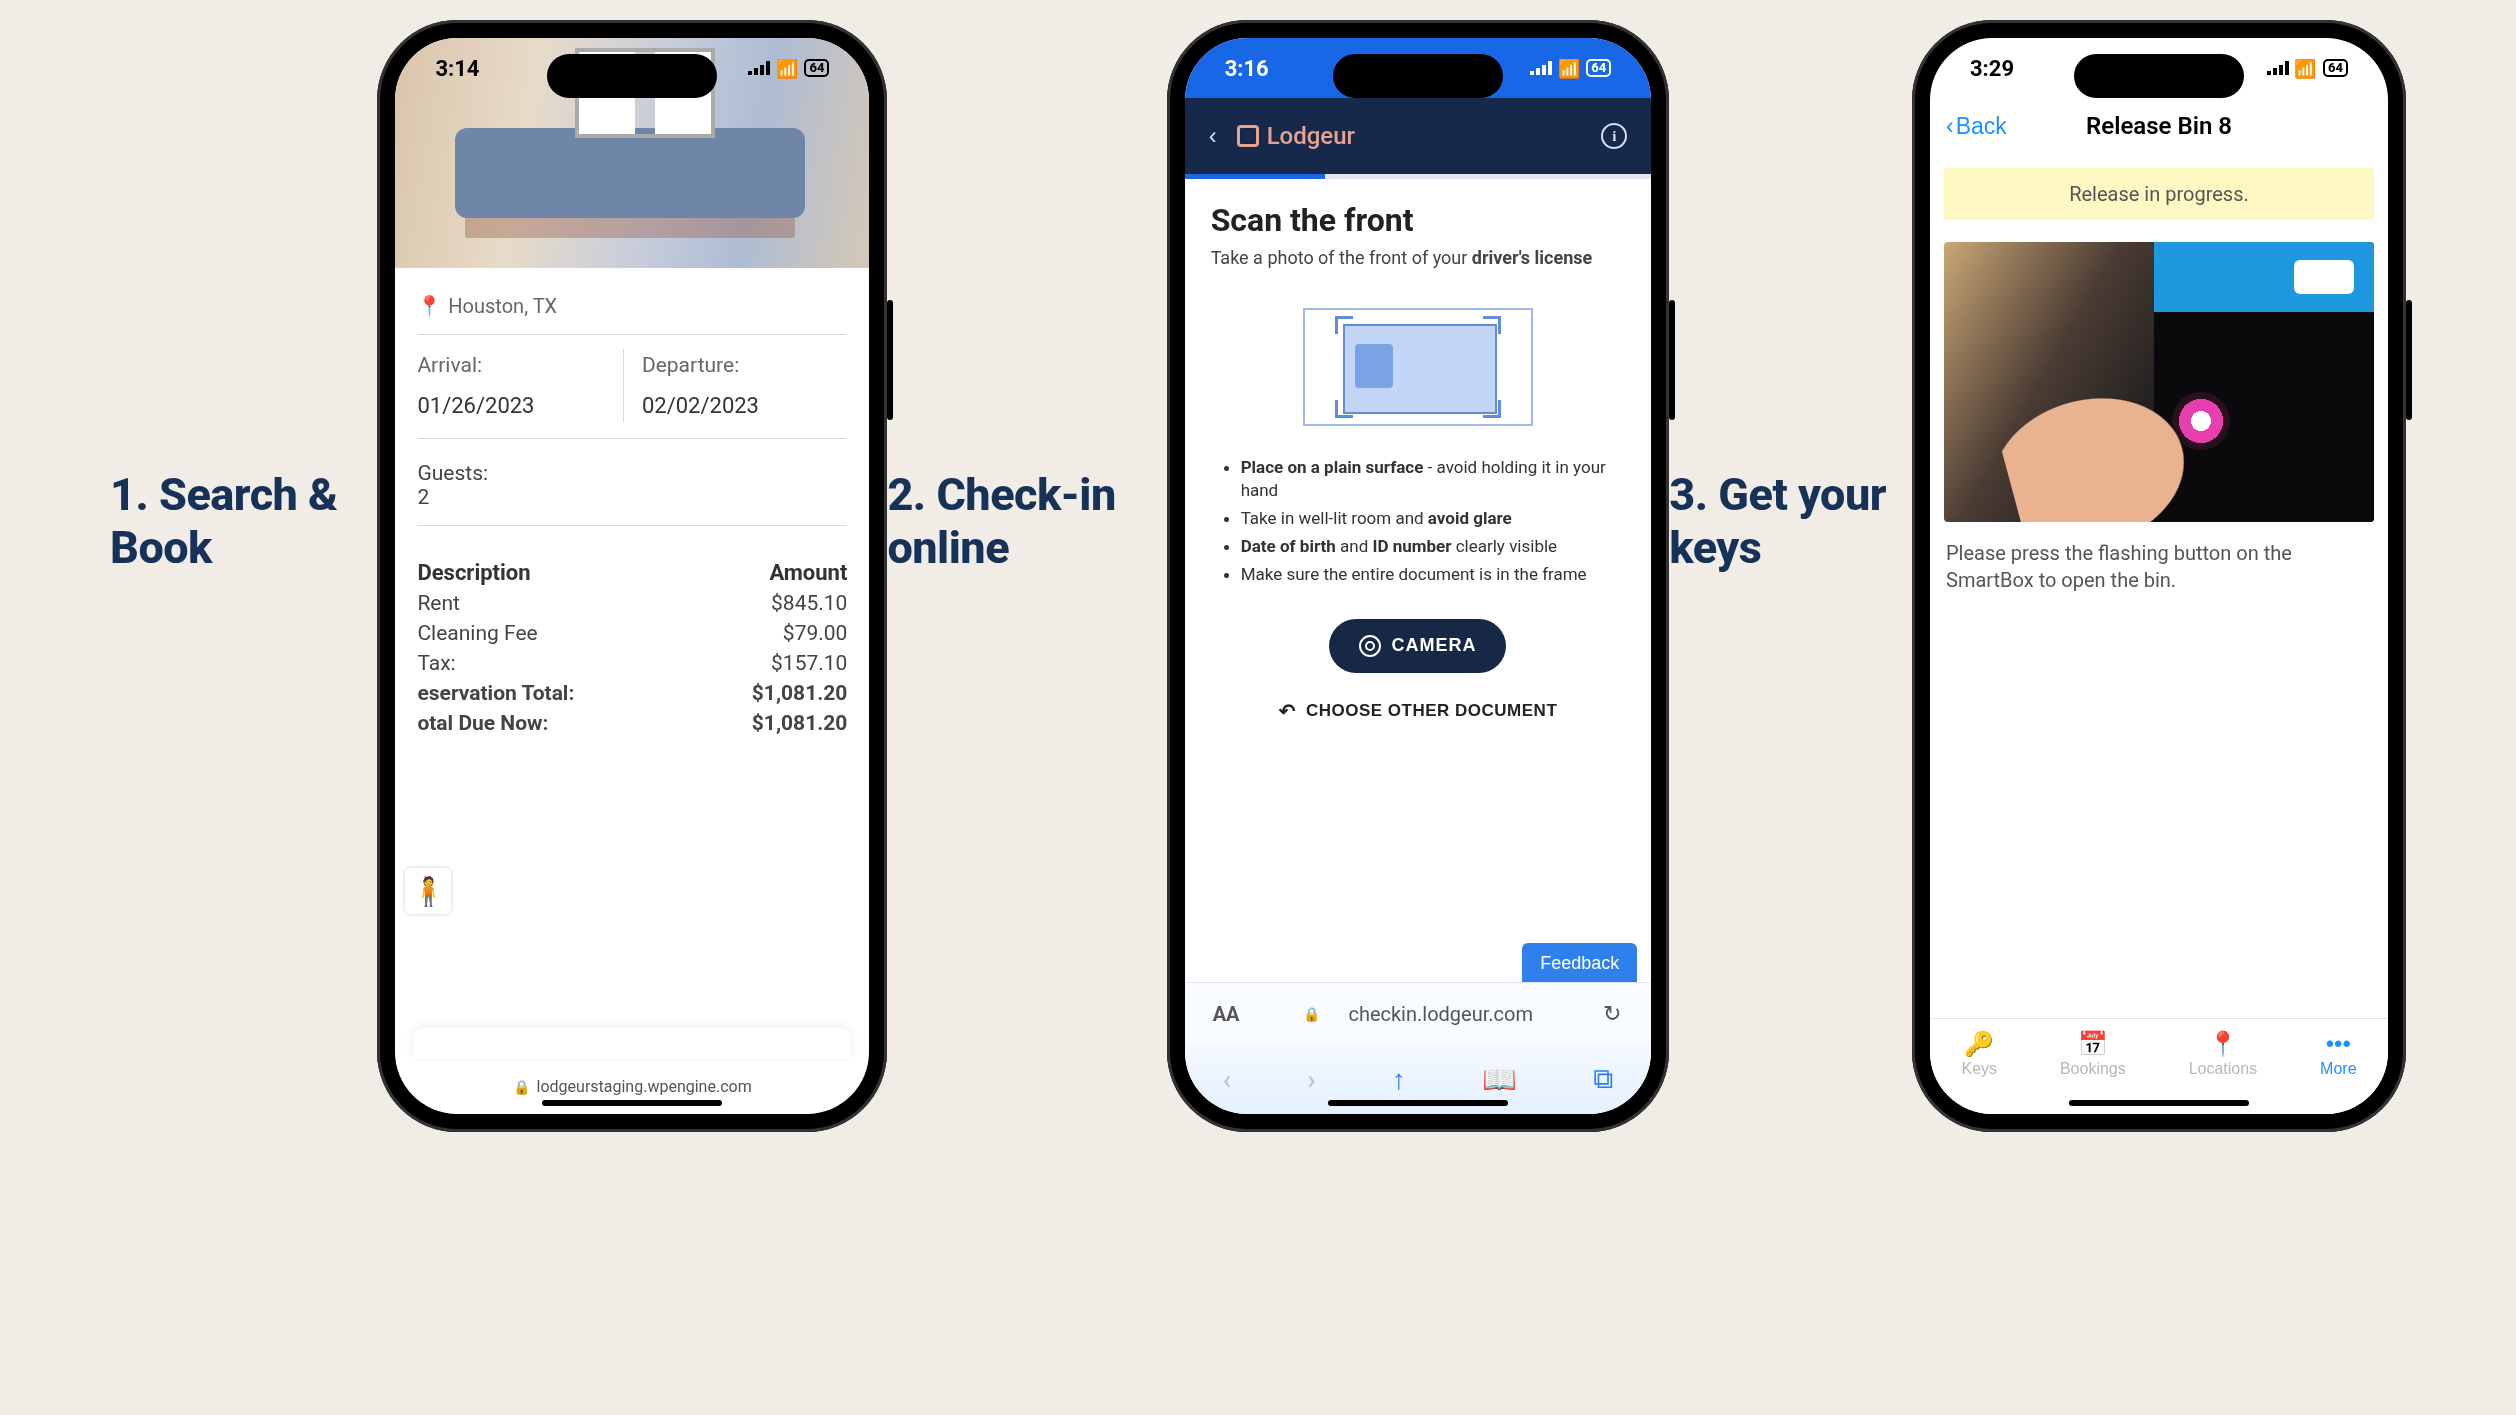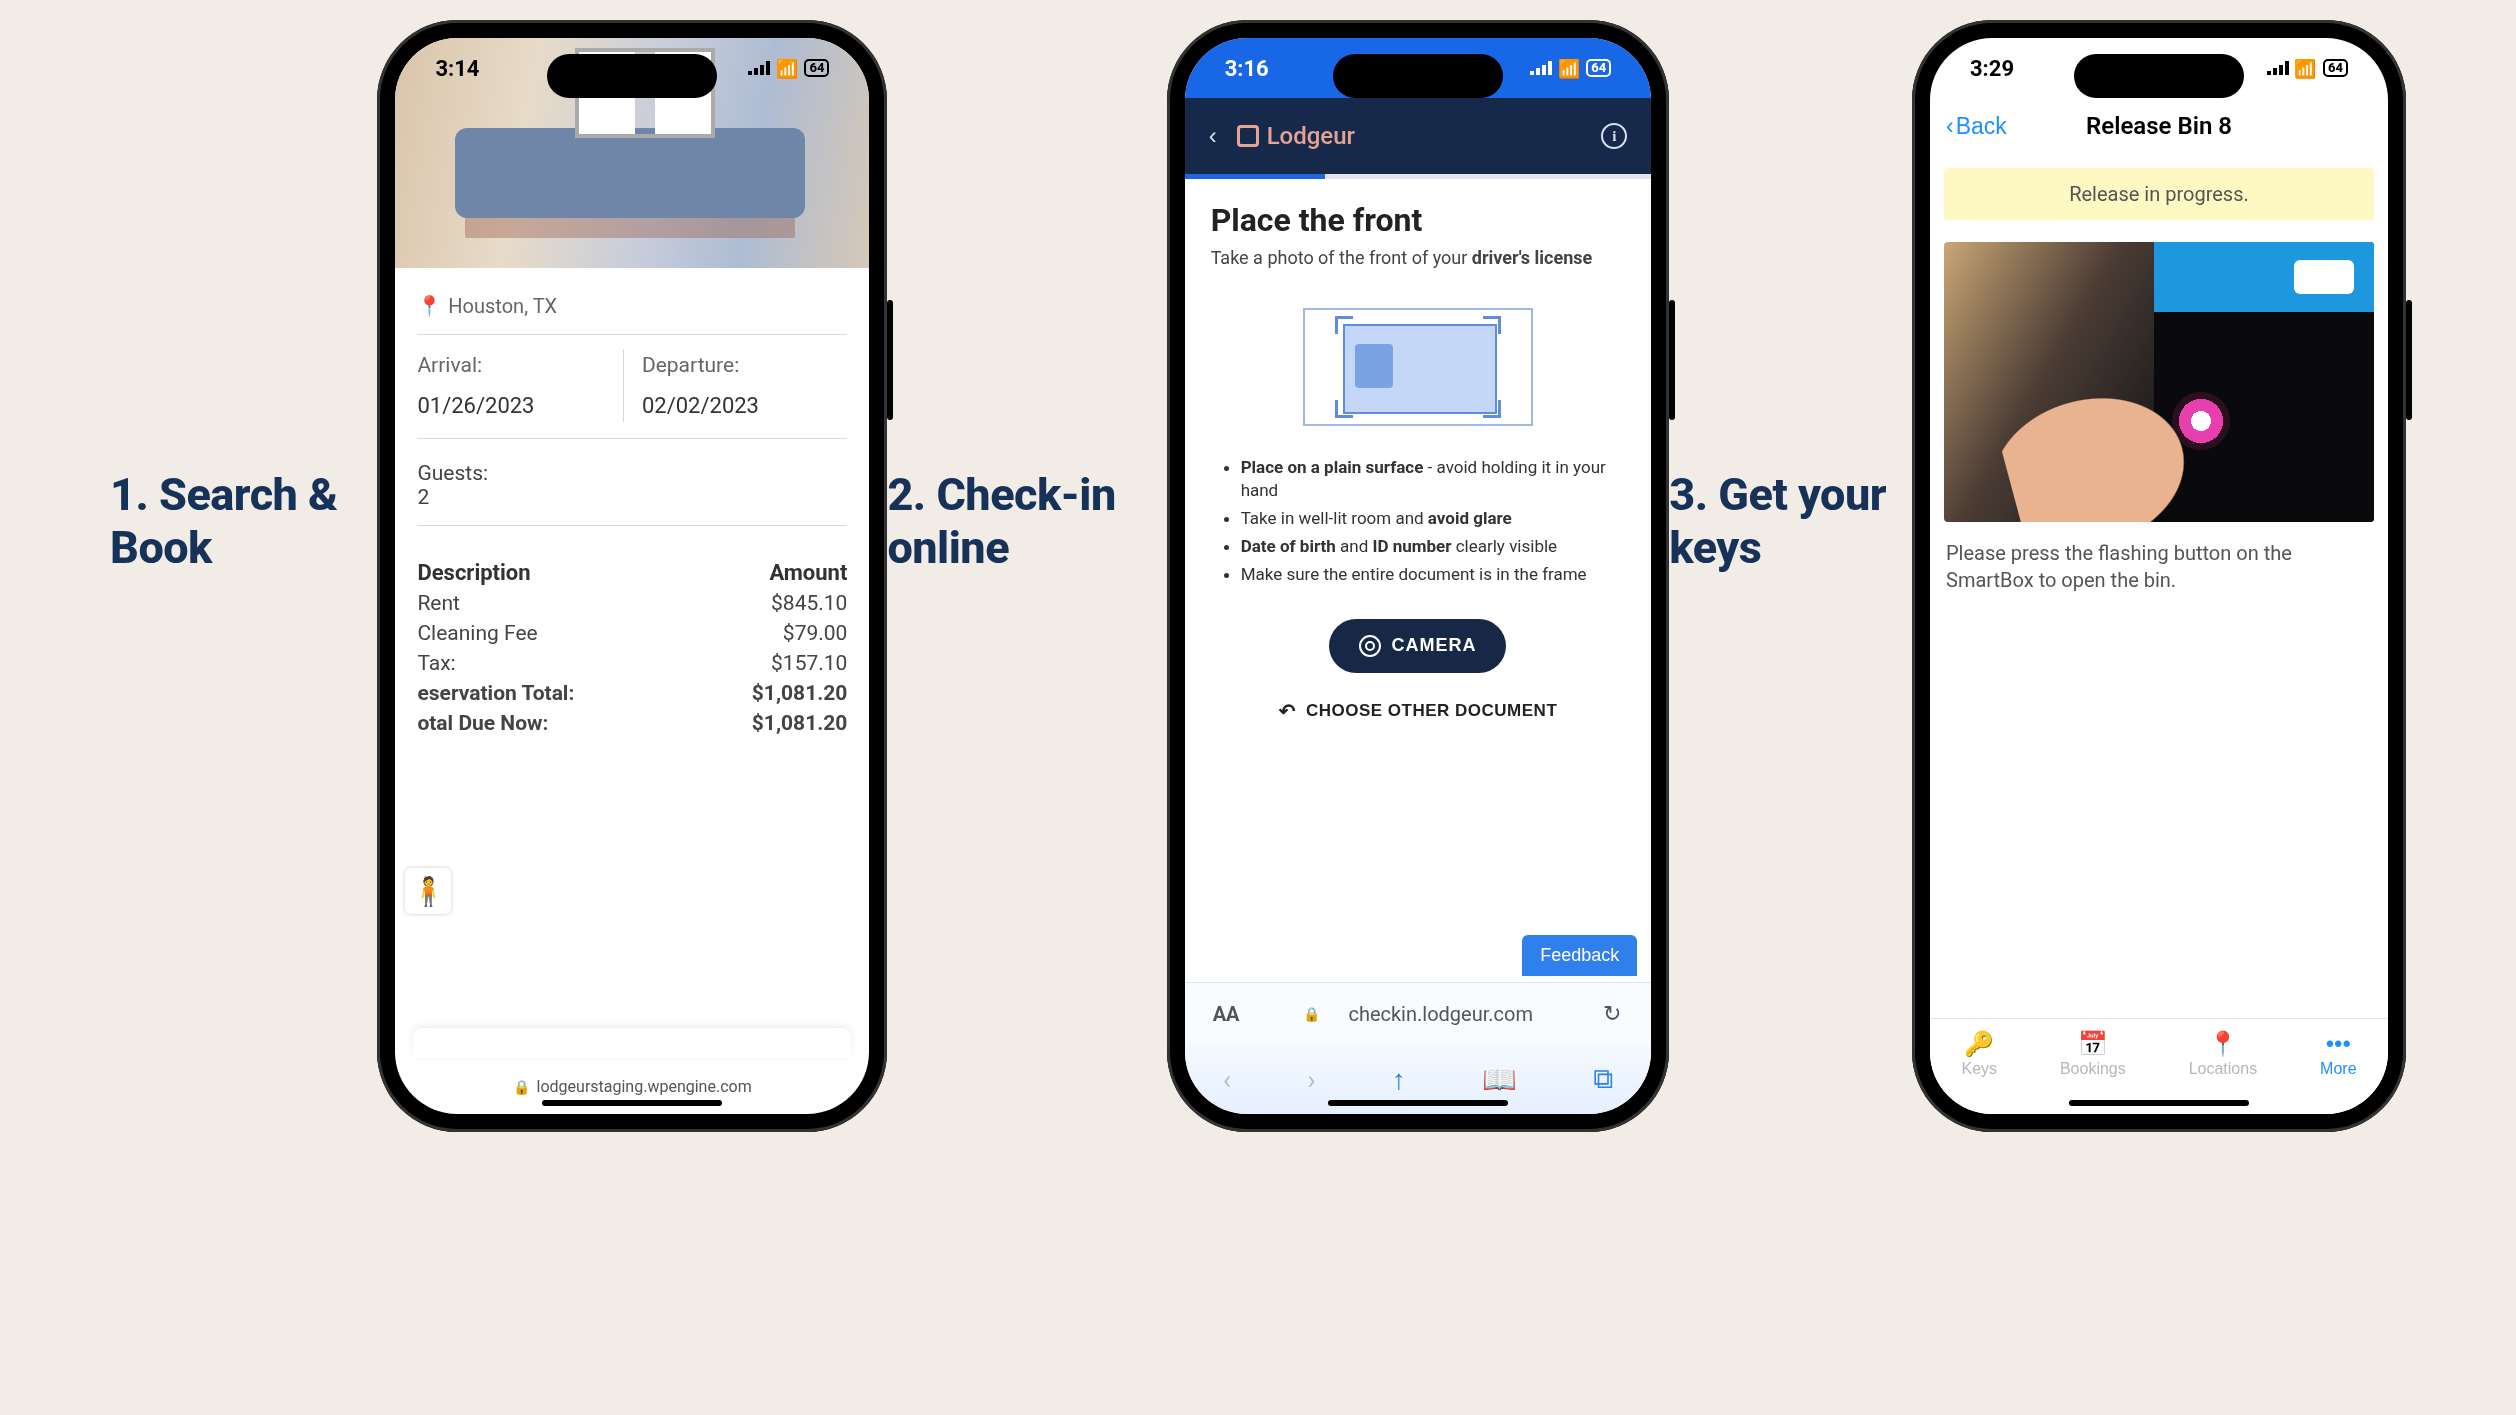--- a/index.html
+++ b/index.html
@@ -201,21 +201,21 @@
   .cam-icon {
     width:22px;height:22px;border:2px solid #fff;border-radius:50%;
     position:relative; display:inline-block;
   }
   .cam-icon::before{content:"";position:absolute;inset:4px;border:2px solid #fff;border-radius:50%;}
   .choose-other { margin:26px auto 0; display:flex; align-items:center; gap:10px;
     font-size:17px; font-weight:700; letter-spacing:.5px; color:#222;
     background:none; border:none;}
   .undo-icon { font-size:20px;}
   .feedback-btn {
-    position:absolute; right:14px; bottom:138px;
+    position:absolute; right:14px; bottom:130px;
     background:#2f80ed; color:#fff;
     border:none; border-radius:6px 6px 0 0;
     padding:10px 18px; font-size:18px;text-align:center;
   }
   .safari-addr {
     background:#f8fbff; height:62px;
     display:flex; align-items:center; justify-content:center; gap:28px;
     font-size:20px; color:#555; position:relative;
     border-top:1px solid #e2e4ea;
   }
@@ -357,21 +357,21 @@
               <span class="logo-icon"></span>
               <span>Lodgeur</span>
             </div>
           </div>
           <div class="info-icon">i</div>
         </div>
         <div class="progressbar">
             <div></div>
           </div>
         <div class="p2-content">
-          <div class="scan-title">Place the front</div>
+          <div class="scan-title">Scan the front</div>
           <div class="scan-sub">
             <span>Take a photo of the front of your </span><b>driver's license</b>
           </div>
           <div class="doc-illus">
             <span class="corner tl"></span>
               <span class="corner tr"></span>
             <span class="corner bl"></span>
               <span class="corner br"></span>
             <div class="doc-card"></div>
           </div>

